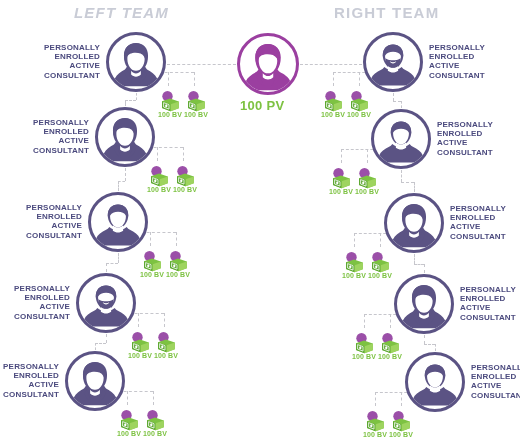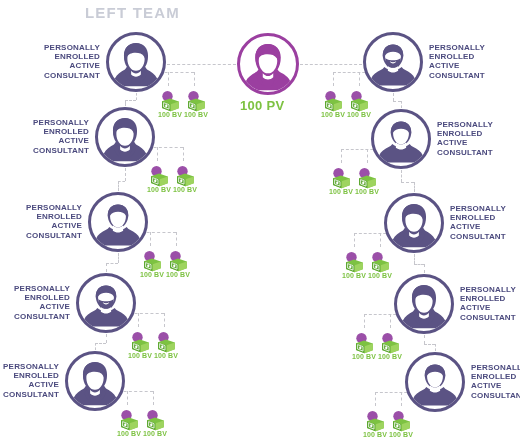--- a/index.html
+++ b/index.html
@@ -13,21 +13,21 @@
   #stage{position:absolute;left:0;top:0;width:520px;height:437px;}
 
   .team-header{
     position:absolute;
     font-size:15px;
     font-weight:bold;
     letter-spacing:1.2px;
     color:#c9ccd6;
     white-space:nowrap;
   }
-  #hdr-left{left:85px;top:4px;}
+  #hdr-left{left:74px;top:4px;font-style:italic;}
   #hdr-right{left:334px;top:4px;}
 
   
   .node{
     position:absolute;
     width:60px;height:60px;
     border-radius:50%;
     border:3px solid #5b5384;
     background:#ffffff;
     box-sizing:border-box;
@@ -88,20 +88,21 @@
     height:0;
     border-top:1px dashed #c6c6cc;
   }
 </style>
 </head>
 <body>
 
 <div id="stage">
 
   <div class="team-header" id="hdr-left">LEFT TEAM</div>
+  <div class="team-header" id="hdr-right">RIGHT TEAM</div>
 
   <div id="connectors">
       <div class="dash-h" style="left: 167px; top: 64px; width: 69px;"></div>
       <div class="dash-h" style="left: 300px; top: 64px; width: 62px;"></div>
       <div class="dash-v" style="left: 136px; top: 93px; height: 7.15px;"></div>
       <div class="dash-h" style="left: 125px; top: 100.15px; width: 11px;"></div>
       <div class="dash-v" style="left: 125px; top: 100.15px; height: 5.85px;"></div>
       <div class="dash-v" style="left: 125px; top: 168px; height: 12.65px;"></div>
       <div class="dash-h" style="left: 118px; top: 180.65px; width: 7px;"></div>
       <div class="dash-v" style="left: 118px; top: 180.65px; height: 10.35px;"></div>

